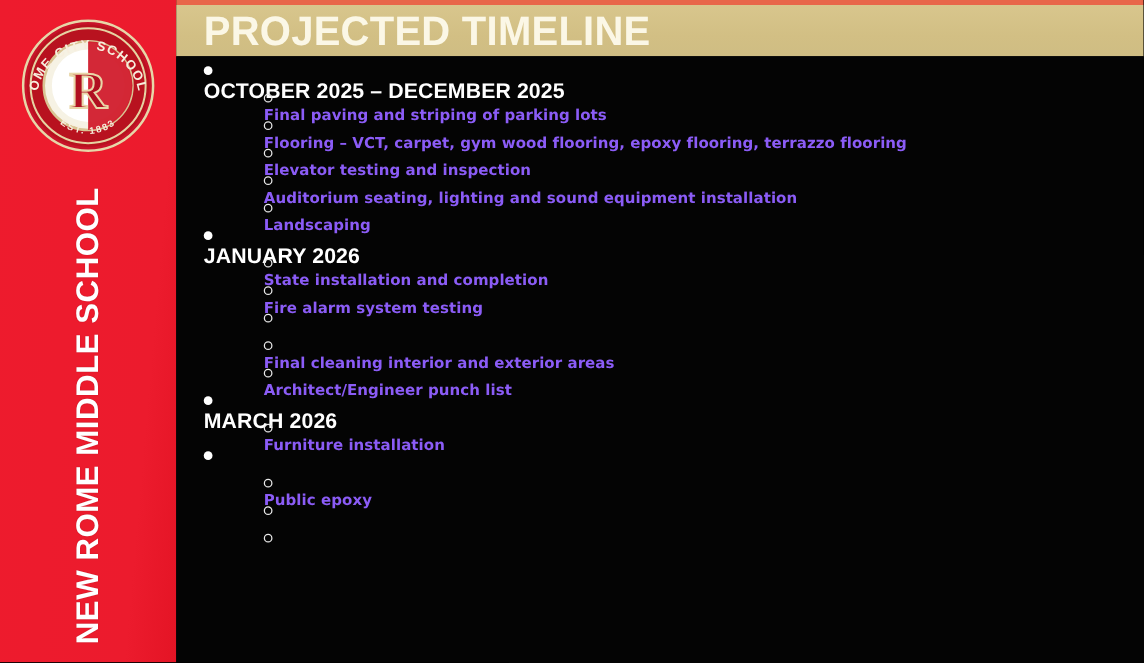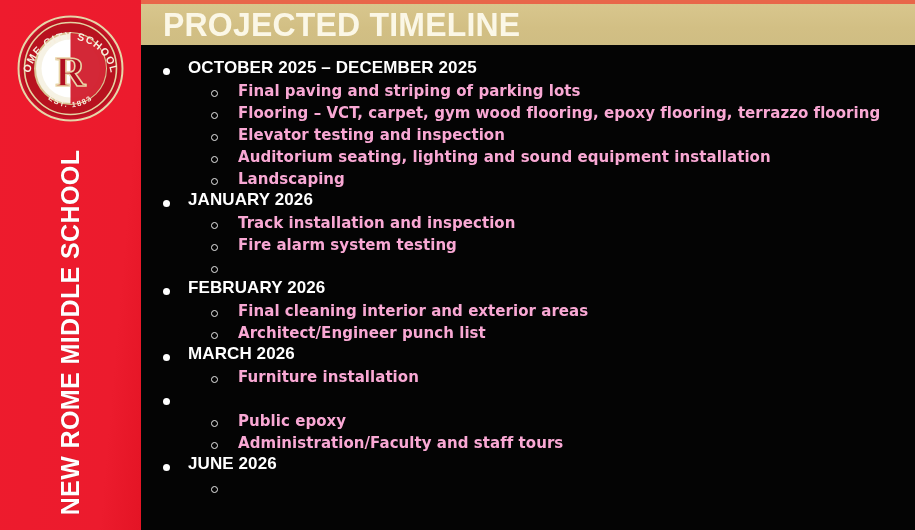--- a/index.html
+++ b/index.html
@@ -94,22 +94,23 @@
     left: 141px;
     top: 45px;
     width: 774px;
     height: 485px;
     background: #040404;
     padding-top: 11px;
     box-sizing: border-box;
   }
   .row {
     display: flex;
-    align-items: flex-end;
+    align-items: flex-start;
     height: 22px;
+    flex-direction: column;
   }
   .row.lvl1 {
     padding-left: 22px;
   }
   .row.lvl2 {
     padding-left: 70px;
   }
   .marker {
     flex: 0 0 auto;
     display: inline-block;
@@ -135,22 +136,22 @@
     margin-right: 20px;
   }
   .lvl1 .label {
     color: #ffffff;
     font-size: 17px;
     font-weight: 700;
     letter-spacing: 0.1px;
     font-family: "Liberation Sans", sans-serif;
   }
   .lvl2 .label {
-    color: #f9a8d4;
-    font-size: 15px;
+    color: #8b5cf6;
+    font-size: 12px;
     font-weight: 700;
     letter-spacing: 0.05px;
     font-family: "DejaVu Sans", sans-serif;
   }
 </style>
 </head>
 <body>
 
 <div class="slide">
 
@@ -214,33 +215,29 @@
       <div class="row lvl2">
         <span class="marker circle"></span>
         <span class="label">Landscaping</span>
       </div>
       <div class="row lvl1">
         <span class="marker disc"></span>
         <span class="label">JANUARY 2026</span>
       </div>
       <div class="row lvl2">
         <span class="marker circle"></span>
-        <span class="label">Track installation and inspection</span>
+        <span class="label">State installation and completion</span>
       </div>
       <div class="row lvl2">
         <span class="marker circle"></span>
         <span class="label">Fire alarm system testing</span>
       </div>
       <div class="row lvl2">
         <span class="marker circle"></span>
       </div>
-      <div class="row lvl1">
-        <span class="marker disc"></span>
-        <span class="label">FEBRUARY 2026</span>
-      </div>
       <div class="row lvl2">
         <span class="marker circle"></span>
         <span class="label">Final cleaning interior and exterior areas</span>
       </div>
       <div class="row lvl2">
         <span class="marker circle"></span>
         <span class="label">Architect/Engineer punch list</span>
       </div>
       <div class="row lvl1">
         <span class="marker disc"></span>
@@ -252,24 +249,19 @@
       </div>
       <div class="row lvl1">
         <span class="marker disc"></span>
       </div>
       <div class="row lvl2">
         <span class="marker circle"></span>
         <span class="label">Public epoxy</span>
       </div>
       <div class="row lvl2">
         <span class="marker circle"></span>
-        <span class="label">Administration/Faculty and staff tours</span>
-      </div>
-      <div class="row lvl1">
-        <span class="marker disc"></span>
-        <span class="label">JUNE 2026</span>
       </div>
       <div class="row lvl2">
         <span class="marker circle"></span>
       </div>
     </div>
 
 </div>
 
 </body></html>

